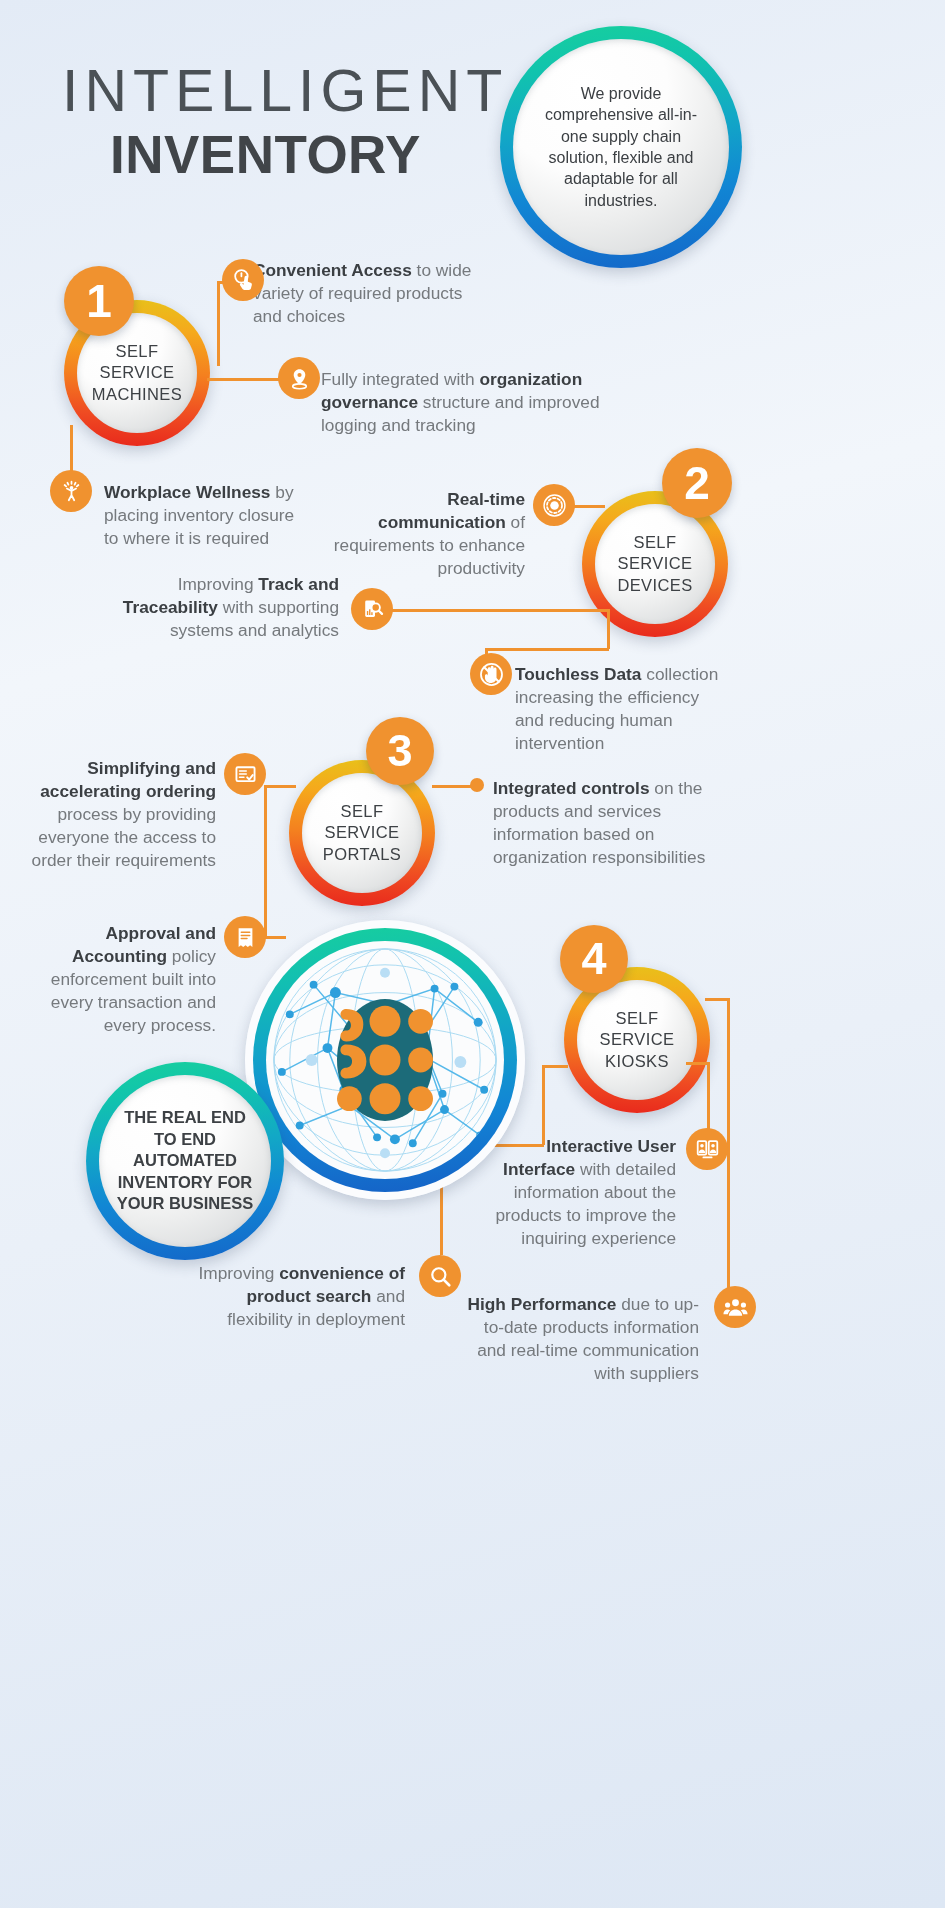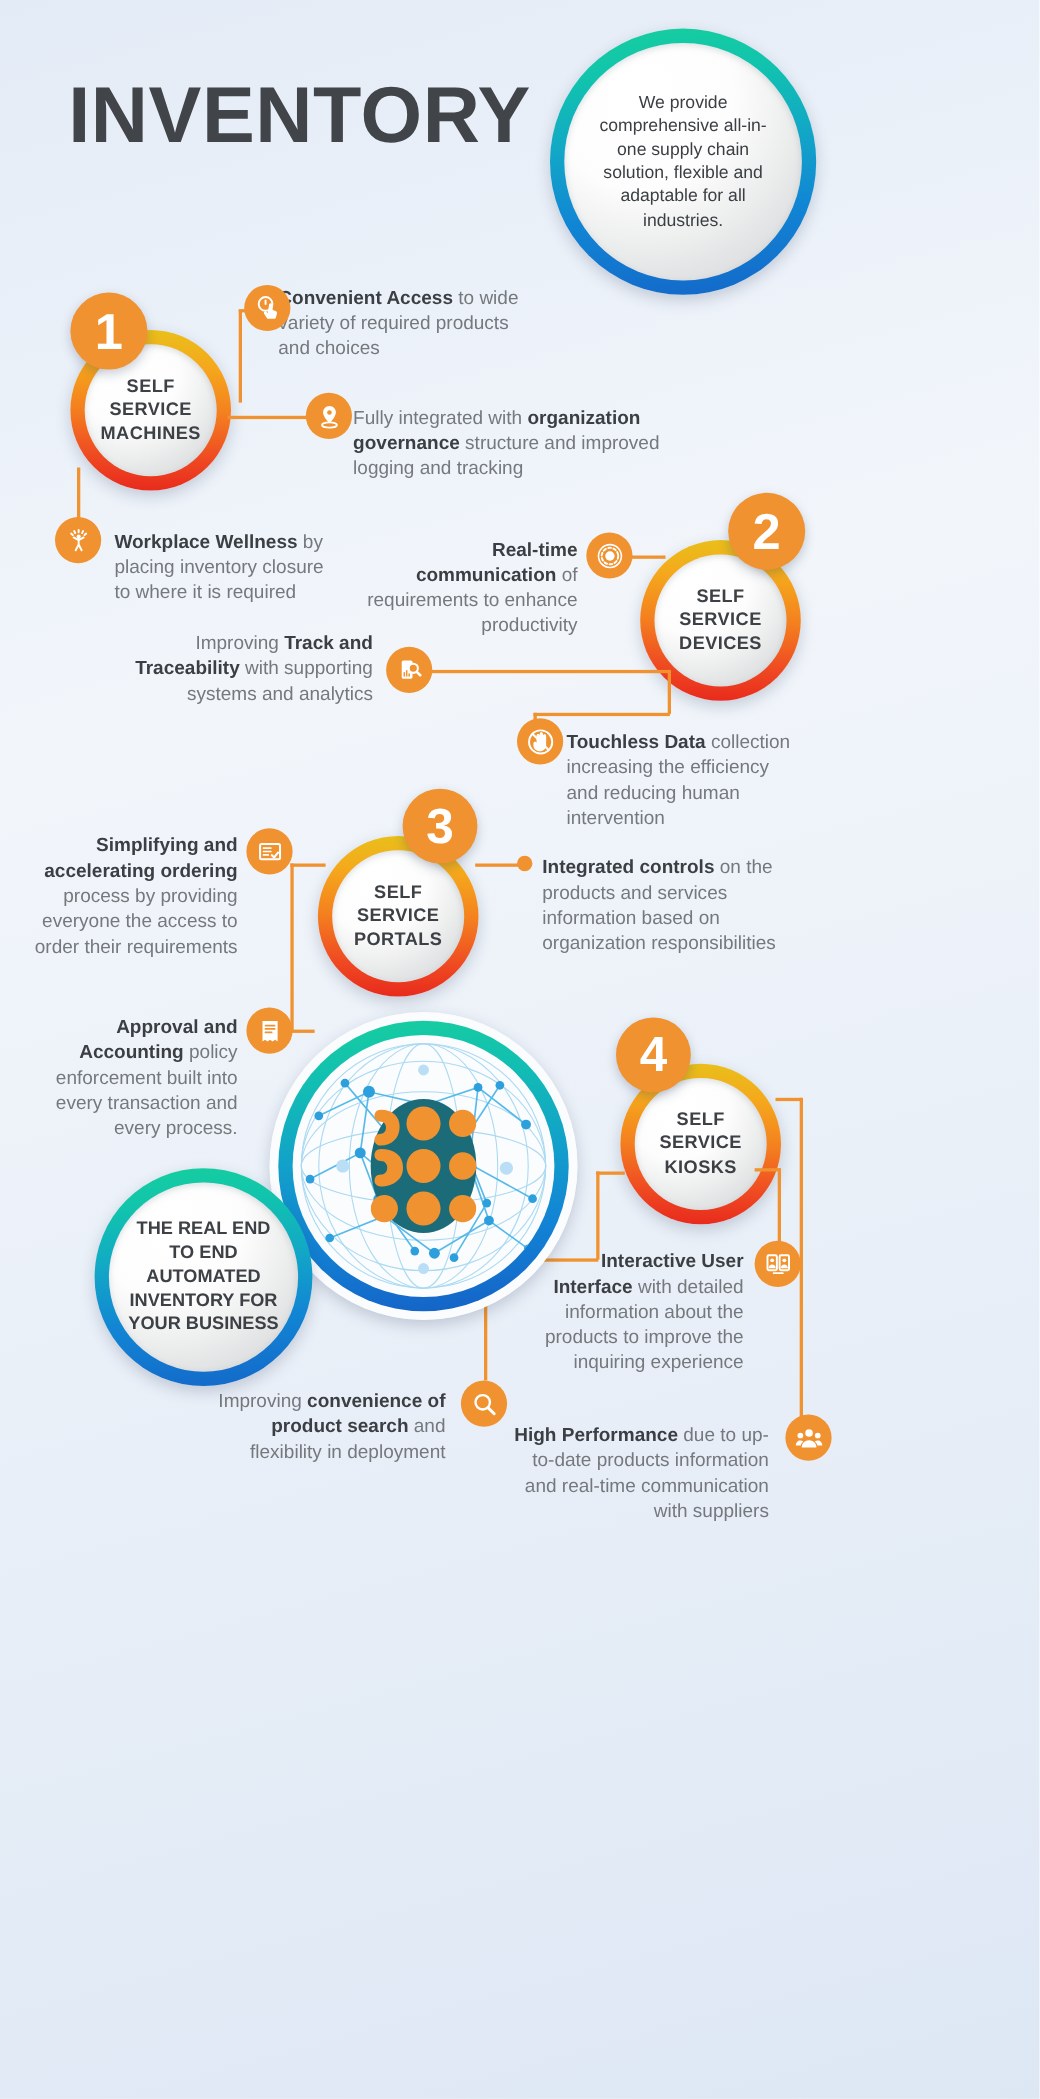--- a/index.html
+++ b/index.html
@@ -11,22 +11,22 @@
   .frame { position:absolute; inset:0; }
 
   
   .title { position:absolute; left:62px; top:62px; }
   .title .t1 {
     font-size:59px; letter-spacing:6px; color:#4b5156;
     font-weight:300; font-family:"Liberation Sans", sans-serif;
     line-height:1.0; white-space:nowrap;
   }
   .title .t2 {
-    font-size:72px; letter-spacing:0.5px; color:#414549;
-    font-weight:bold; line-height:1.05; margin-top:6px; white-space:nowrap;
+    font-size:53px; letter-spacing:0.5px; color:#414549;
+    font-weight:bold; line-height:1.05; margin-top:6px; white-space:nowrap;margin-left:48px;
   }
 
   
   .ring { position:absolute; border-radius:50%; padding:13px;
           box-shadow:0 5px 14px rgba(40,60,90,.22); }
   .ring.teal { background:linear-gradient(175deg,#17cf9d 0%,#11c4ad 18%,#12a8c6 42%,#1186d4 68%,#1467c9 100%); }
   .ring.orange { background:linear-gradient(182deg,#e8c11a 0%,#f5a91c 22%,#f4801f 50%,#ef4a22 78%,#e8281c 100%); }
   .ring .inner {
     width:100%; height:100%; border-radius:50%;
     background:radial-gradient(circle at 32% 22%,#ffffff 0%,#fdfdfd 38%,#eceded 62%,#cfd2d4 100%);
@@ -44,21 +44,21 @@
   
   #quote-circle { left:500px; top:26px; width:242px; height:242px; }
   #quote-circle .inner { padding:0 26px; }
   #quote-circle .qtext {
     font-size:16px; font-weight:normal; color:#3b3f43; line-height:1.33;
   }
 
   
   .node .inner { padding:0 14px; }
   .node .label {
-    font-size:16.5px; font-weight:bold; color:#3d4145;
+    font-size:16.5px; font-weight:normal; color:#3d4145;
     letter-spacing:.4px; line-height:1.30;
   }
   .badge {
     position:absolute; border-radius:50%; background:#f0922f;
     color:#fff; display:flex; align-items:center; justify-content:center;
     font-weight:bold; box-shadow:0 4px 10px rgba(40,60,90,.25);
     z-index:6;
   }
 
   #node1 { left:64px; top:300px; width:146px; height:146px; }
@@ -107,20 +107,21 @@
   .tb { position:absolute; font-size:17.3px; line-height:1.33; color:#75797d; z-index:3; }
   .tb b { color:#3b3f43; font-weight:bold; }
   .tb.right { text-align:right; }
 </style>
 </head>
 <body>
 
 <div class="frame">
 
   <div class="title">
+    <div class="t1">INTELLIGENT</div>
     <div class="t2">INVENTORY</div>
   </div>
 
   <div class="ring teal" id="quote-circle">
     <div class="inner">
       <div class="qtext">We provide comprehensive all-in-one supply chain solution, flexible and adaptable for all industries.</div>
     </div>
   </div>
 
   <div class="ln lv" style="left:217px; top:282px; height:84px;"></div>

